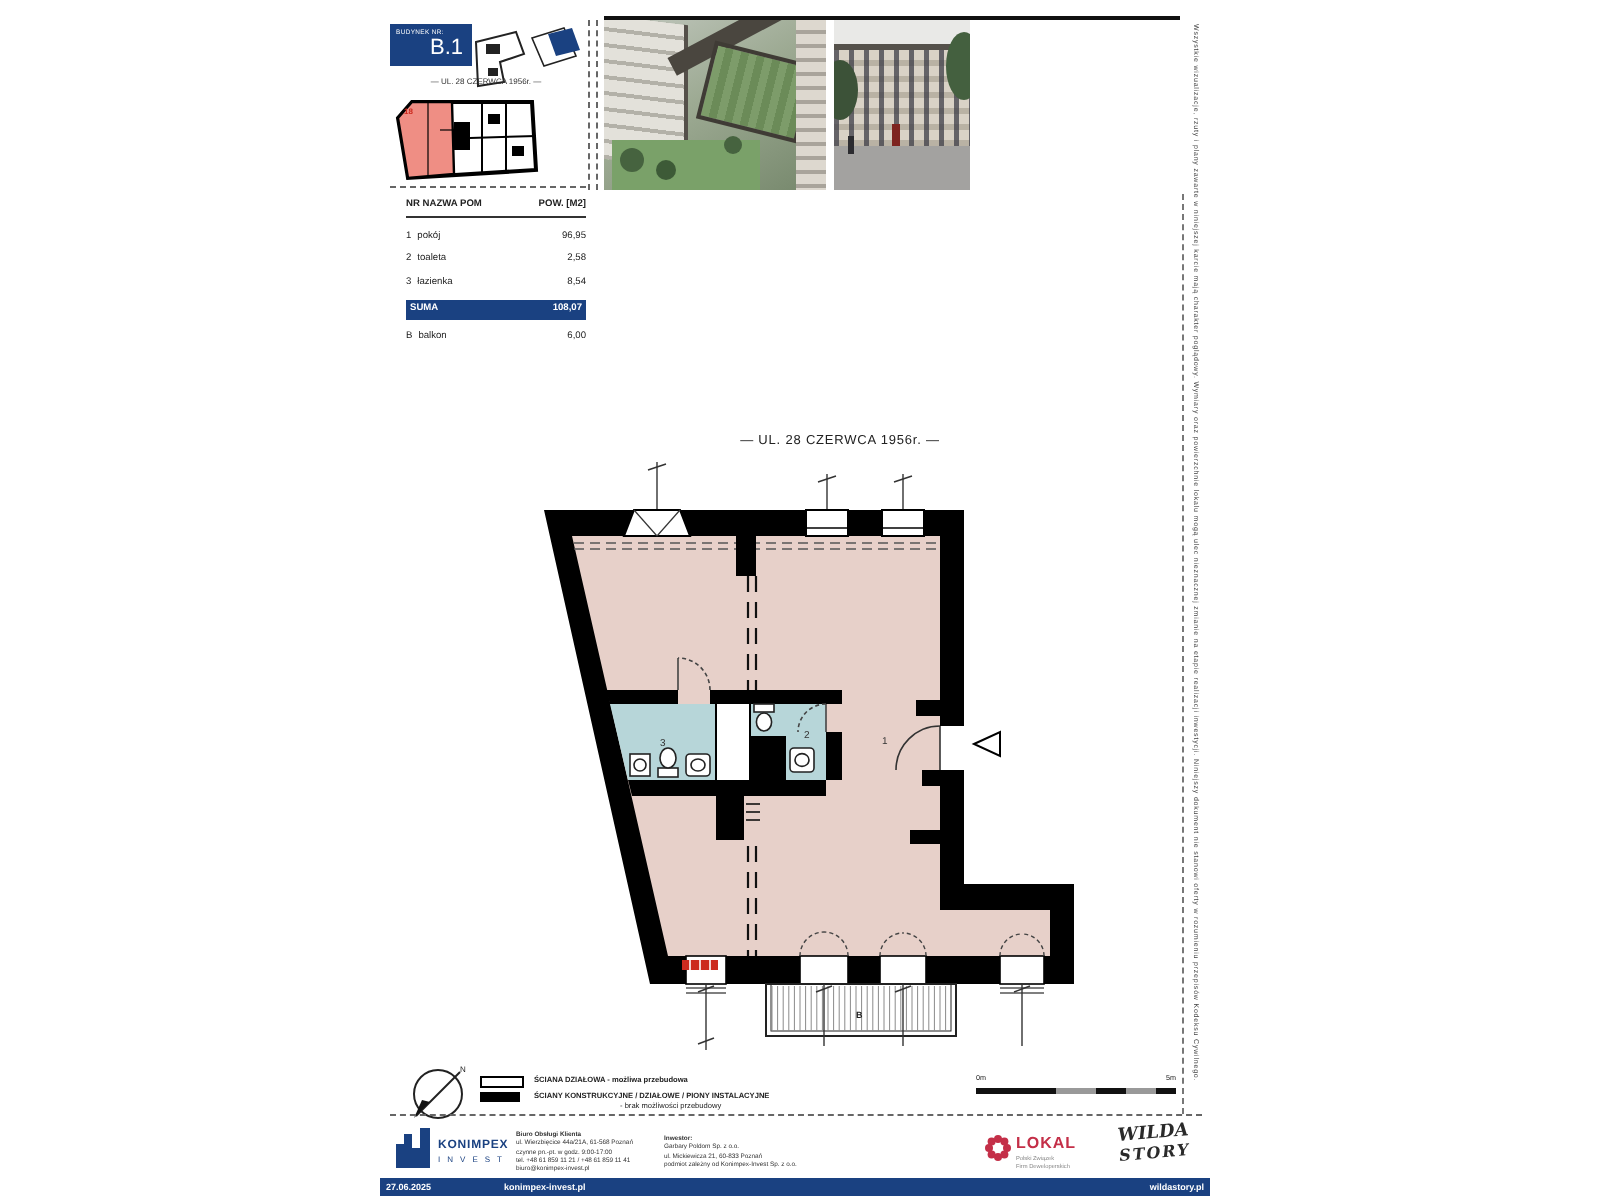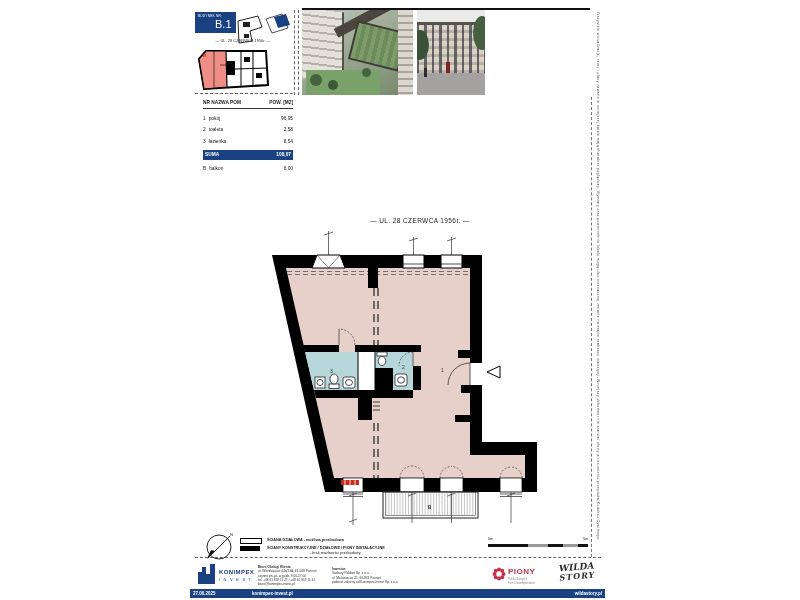--- a/index.html
+++ b/index.html
@@ -403,21 +403,21 @@
           <circle cx="7" cy="11.5" r="2"></circle>
           <circle cx="2.5" cy="7" r="2"></circle>
           <circle cx="11.5" cy="7" r="2"></circle>
         <circle cx="3.8" cy="3.8" r="2"></circle>
           <circle cx="10.2" cy="3.8" r="2"></circle>
           <circle cx="3.8" cy="10.2" r="2"></circle>
           <circle cx="10.2" cy="10.2" r="2"></circle>
       </g>
       <circle cx="7" cy="7" r="1.6" fill="#fff"></circle>
     </svg>
-    <div class="nm">PIONY</div>
+    <div class="nm">LOKAL</div>
     <div class="s" style="top:11px;">Polski Związek</div>
     <div class="s" style="top:14.5px;">Firm Deweloperskich</div>
   </div>
 
   <div id="wilda" class="abs">
     <div class="w1">WILDA</div>
     <div class="w2">STORY</div>
   </div>
 
   <div id="fbar" class="abs blue">

